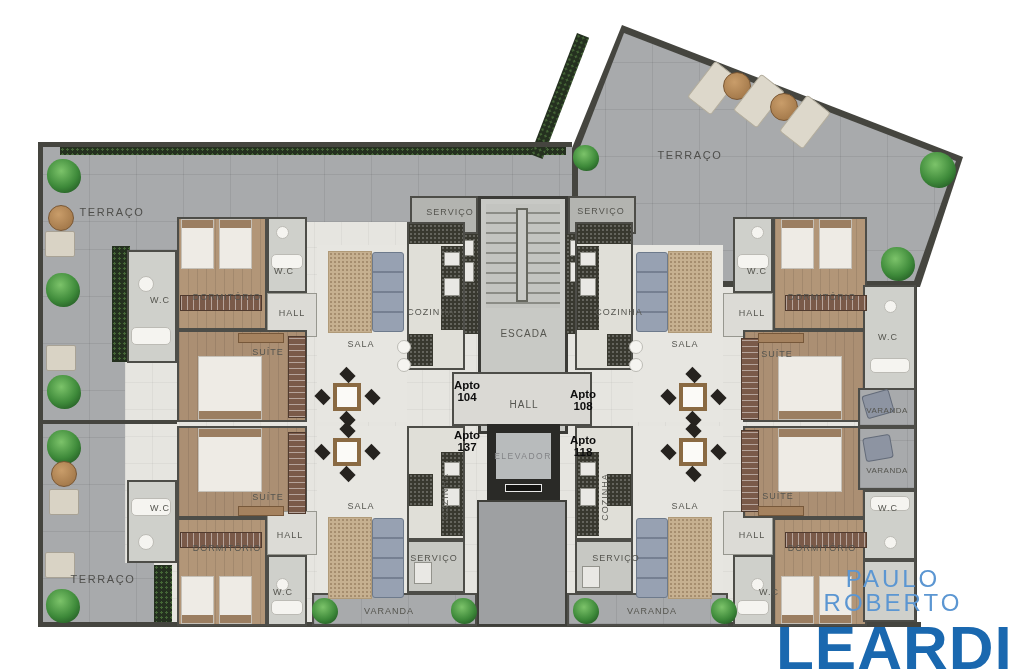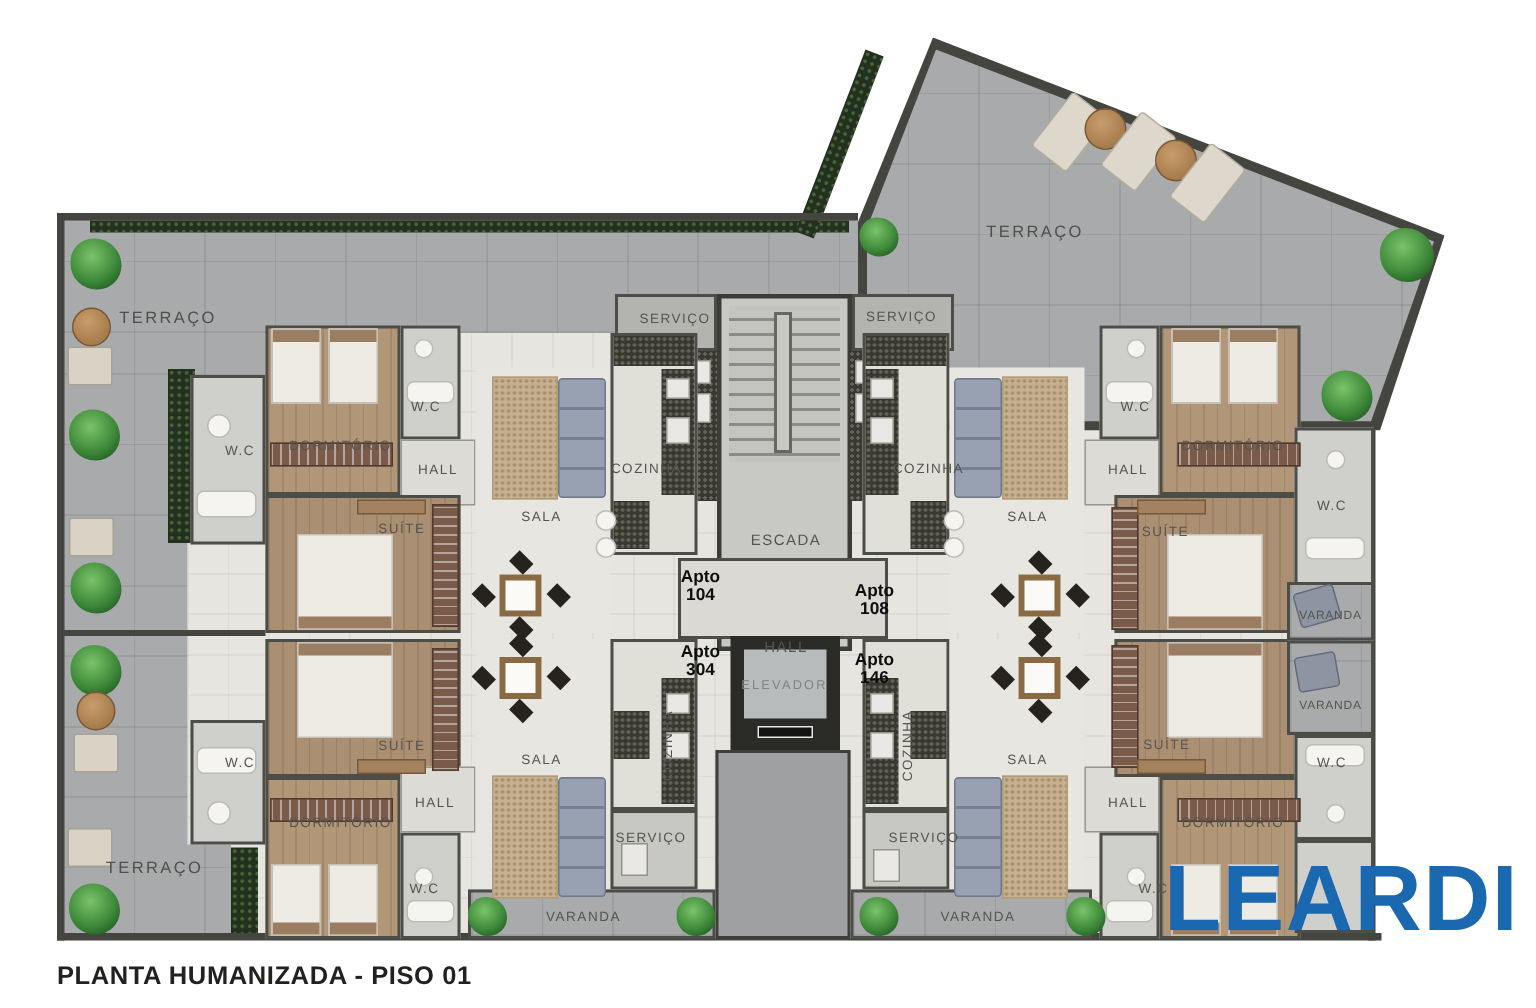--- a/index.html
+++ b/index.html
@@ -39,21 +39,21 @@
   .bch{background:#d9d3c5;border:1px solid #a8a295;border-radius:2px;}
   .lng{background:#ddd8cb;border:1px solid #b3ad9d;border-radius:3px;}
   .arm{background:#8d94a2;border:1px solid #636b79;border-radius:3px;}
   .fx{background:#f5f4f0;border:1px solid #bcbbb5;border-radius:5px;}
   .fxc{background:#f5f4f0;border:1px solid #bcbbb5;border-radius:50%;}
   .sill{background:#141412;border:1px solid #e8e8e8;}
   
   .lb{position:absolute;transform:translate(-50%,-50%);font-size:9px;color:#55554f;letter-spacing:1px;white-space:nowrap;}
   .lb.v{transform:translate(-50%,-50%) rotate(-90deg);}
   .lb.t{font-size:11px;color:#4f4f4c;letter-spacing:1.6px;}
-  .lb.m{font-size:10px;margin-top:28px;}
+  .lb.m{font-size:10px;}
   .lb.g{color:#828386;font-size:8.5px;letter-spacing:1.5px;}
   .lb.s8{font-size:8px;letter-spacing:.5px;}
   .unit{position:absolute;transform:translate(-50%,-50%);font-weight:bold;font-size:11.5px;color:#0d0d0d;text-align:center;line-height:12px;white-space:nowrap;}
   #caption{position:absolute;left:38px;top:641px;font-size:17px;font-weight:bold;color:#21211e;letter-spacing:.4px;}
   #brand{position:absolute;left:776px;top:567px;width:234px;text-align:center;line-height:1;}
   #brand .l1{display:block;font-size:24px;letter-spacing:3px;color:#5b96d2;}
   #brand .l2{display:block;font-size:62px;font-weight:bold;letter-spacing:1px;color:#1a68af;margin-top:2px;}
 </style>
 </head>
 <body>
@@ -281,22 +281,22 @@
   <span class="lb t" style="left:112px;top:212px">TERRAÇO</span>
   <span class="lb t" style="left:690px;top:155px">TERRAÇO</span>
   <span class="lb t" style="left:103px;top:579px">TERRAÇO</span>
   <span class="lb" style="left:450px;top:212px">SERVIÇO</span>
   <span class="lb" style="left:601px;top:211px">SERVIÇO</span>
   <span class="lb m" style="left:524px;top:333px">ESCADA</span>
   <span class="lb m" style="left:524px;top:404px">HALL</span>
   <span class="lb g" style="left:523px;top:456px">ELEVADOR</span>
   <div class="unit" style="left:467px;top:391px"><span>Apto</span><br><span>104</span></div>
   <div class="unit" style="left:583px;top:400px"><span>Apto</span><br><span>108</span></div>
-  <div class="unit" style="left:467px;top:441px"><span>Apto</span><br><span>304</span></div>
-  <div class="unit" style="left:583px;top:446px"><span>Apto</span><br><span>146</span></div>
+  <div class="unit" style="left:467px;top:441px"><span>Apto</span><br><span>137</span></div>
+  <div class="unit" style="left:583px;top:446px"><span>Apto</span><br><span>118</span></div>
 
   <span class="lb" style="left:160px;top:300px">W.C</span>
   <span class="lb" style="left:227px;top:297px">DORMITÓRIO</span>
   <span class="lb" style="left:284px;top:271px">W.C</span>
   <span class="lb" style="left:292px;top:313px">HALL</span>
   <span class="lb" style="left:268px;top:352px">SUÍTE</span>
   <span class="lb" style="left:361px;top:344px">SALA</span>
   <span class="lb" style="left:431px;top:312px">COZINHA</span>
 
   <span class="lb" style="left:160px;top:508px">W.C</span>
@@ -322,18 +322,18 @@
   <span class="lb" style="left:685px;top:506px">SALA</span>
   <span class="lb" style="left:616px;top:558px">SERVIÇO</span>
   <span class="lb" style="left:752px;top:535px">HALL</span>
   <span class="lb" style="left:778px;top:496px">SUÍTE</span>
   <span class="lb" style="left:822px;top:548px">DORMITÓRIO</span>
   <span class="lb" style="left:769px;top:592px">W.C</span>
   <span class="lb" style="left:652px;top:611px">VARANDA</span>
   <span class="lb s8" style="left:887px;top:470px">VARANDA</span>
   <span class="lb" style="left:888px;top:508px">W.C</span>
 
-  <div id="caption">PLANTA HUMANIZADA - PISO 01</div>
   <div id="brand">
+    <span class="l1">PAULO ROBERTO</span>
     <span class="l2">LEARDI</span>
   </div>
 
 </div>
 
 </body></html>

